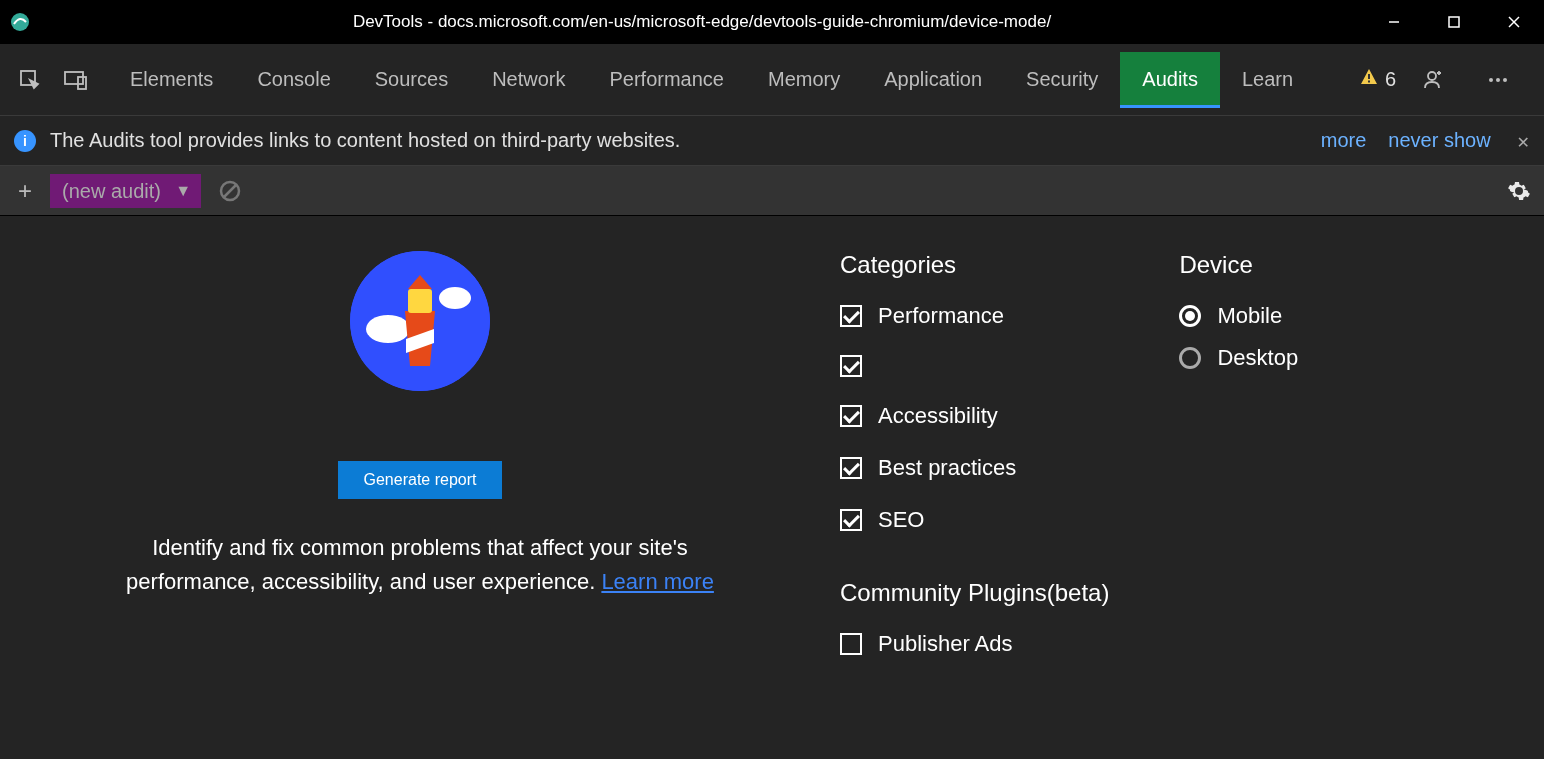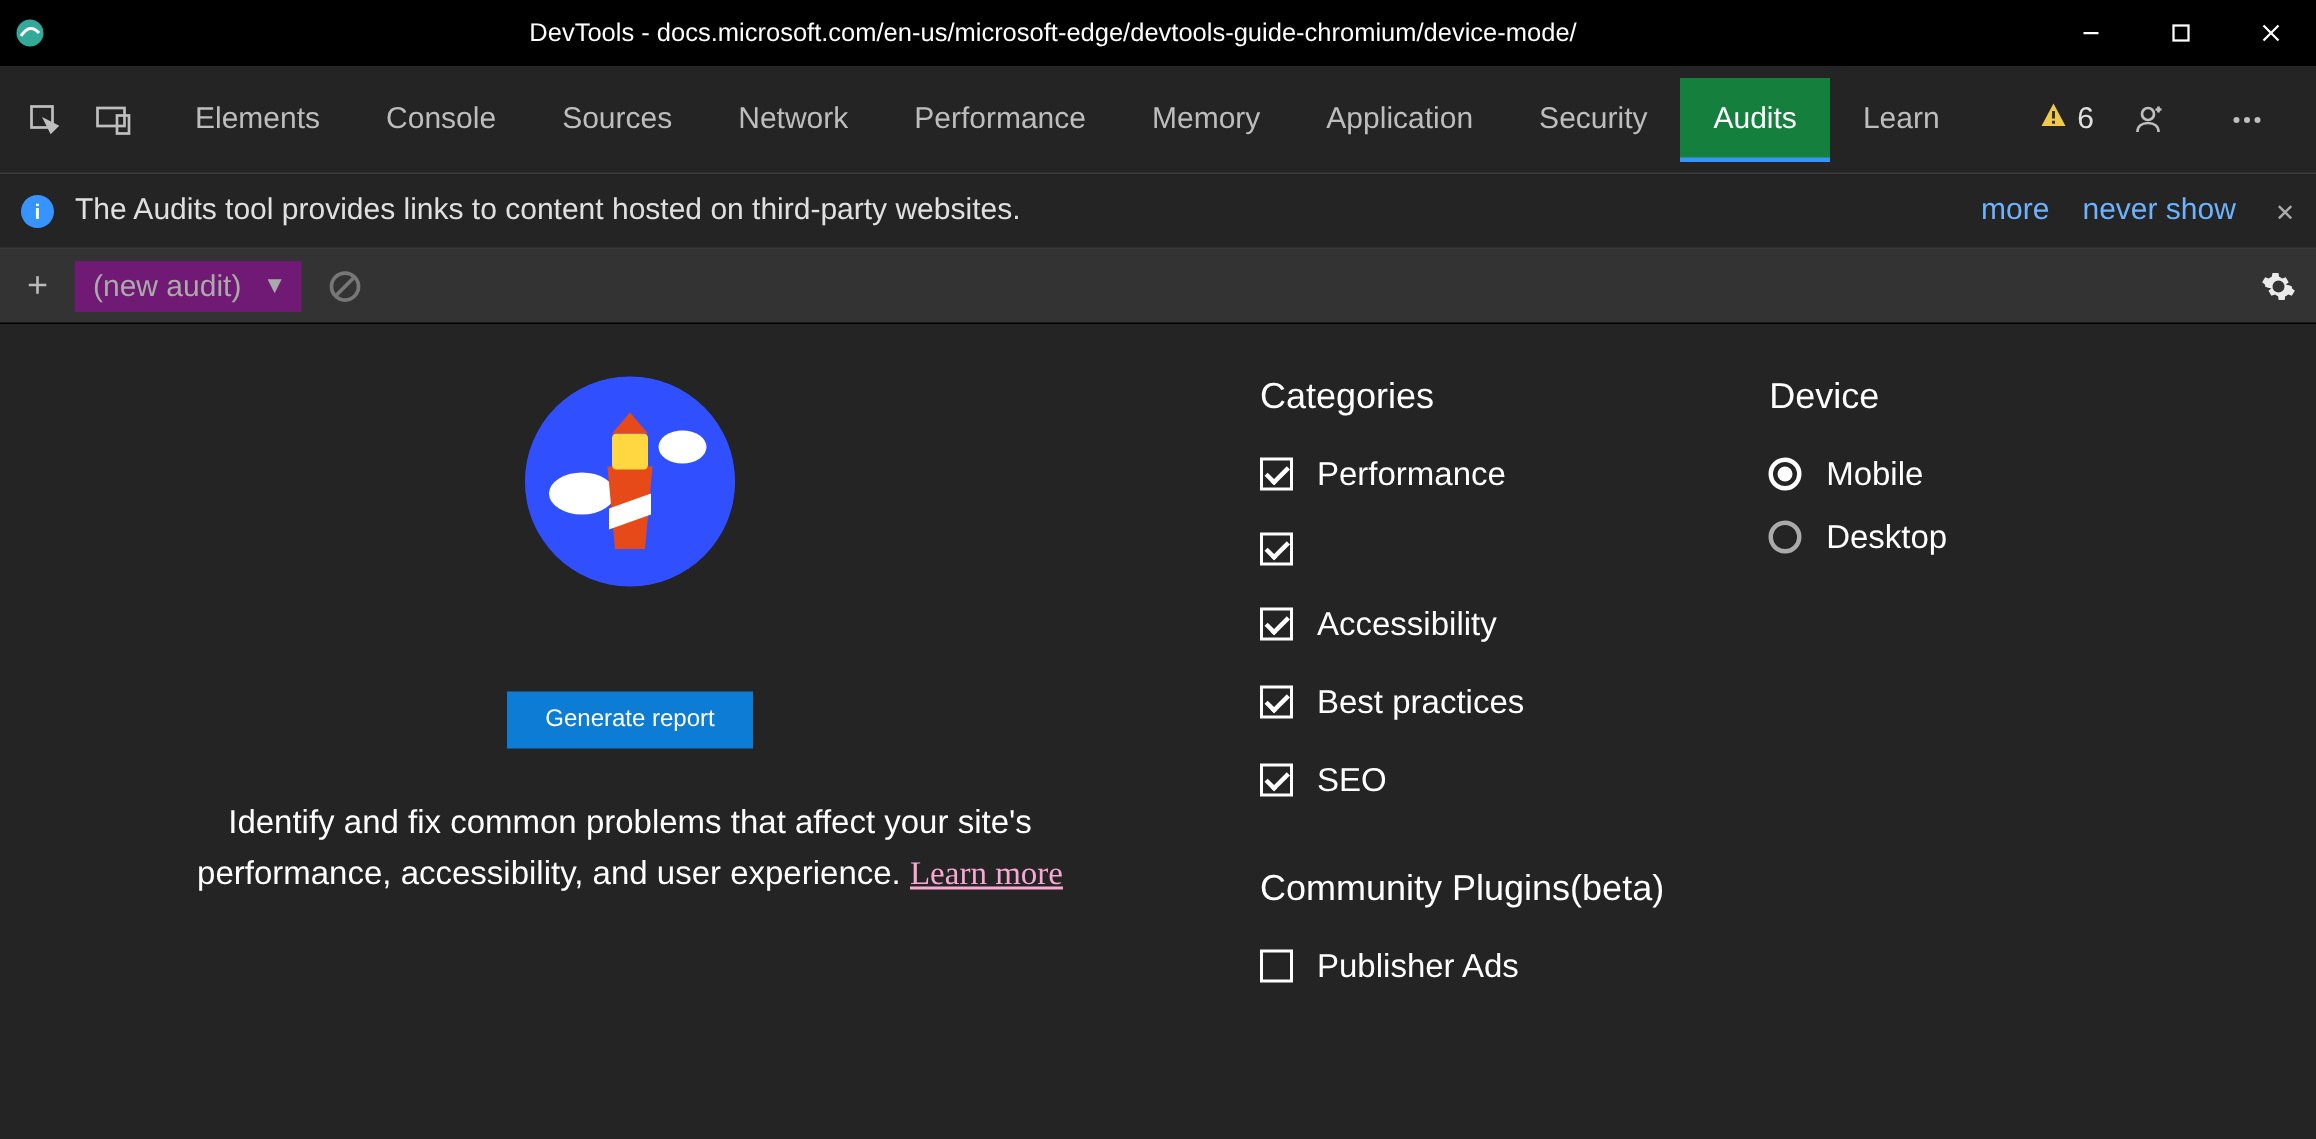--- a/index.html
+++ b/index.html
@@ -44,21 +44,21 @@
   .clear-btn svg line{ stroke:#777; stroke-width:2.5;}
   .sub-right { margin-left:auto;}
   .gear-btn { width:30px; height:30px; display:flex; align-items:center; justify-content:center; color:#eaeaea;}
   
   
   .content { flex:1; background:#242424; display:flex; padding:35px 20px 20px 20px; overflow:auto;}
   .left-col { width:800px; display:flex; flex-direction:column; align-items:center; padding-top:0;}
   .lighthouse-logo { width:140px; height:140px; border-radius:50%; background:#304ffe; position:relative; overflow:hidden; margin-bottom:70px;}
   .generate-btn { background:#0c7cd5; color:#fff; border:none; font-size:16px; padding:10px 26px; cursor:pointer; margin-bottom:32px;}
   .desc-text { font-size:22px; color:#fff; text-align:center; max-width:620px; line-height:1.55;}
-  .learn-link { color:#f9a8d4; text-decoration:underline; cursor:pointer;font-family:Liberation Serif, serif;}
+  .learn-link { color:#3b82f6; text-decoration:underline; cursor:pointer;}
   
   .right-col { display:flex; gap:70px; padding-left:20px; }
   .section-title { font-size:24px; color:#fff; margin-bottom:24px;}
   .opt-group { display:flex; flex-direction:column; gap:26px; }
   .opt-row { display:flex; align-items:center; gap:16px; font-size:22px; color:#fff;}
   .checkbox { width:22px; height:22px; border:2px solid #fff; display:flex; align-items:center; justify-content:center; flex-shrink:0;}
   .checkbox.checked::after{ content:""; width:6px; height:12px; border:solid #fff; border-width:0 3px 3px 0; transform:rotate(45deg) translate(-1px,-1px);}
   .radio { width:22px; height:22px; border:3px solid #aaa; border-radius:50%; display:flex; align-items:center; justify-content:center; flex-shrink:0;}
   .radio.selected{ border-color:#fff;}
   .radio.selected::after{ content:""; width:10px; height:10px; border-radius:50%; background:#fff;}

